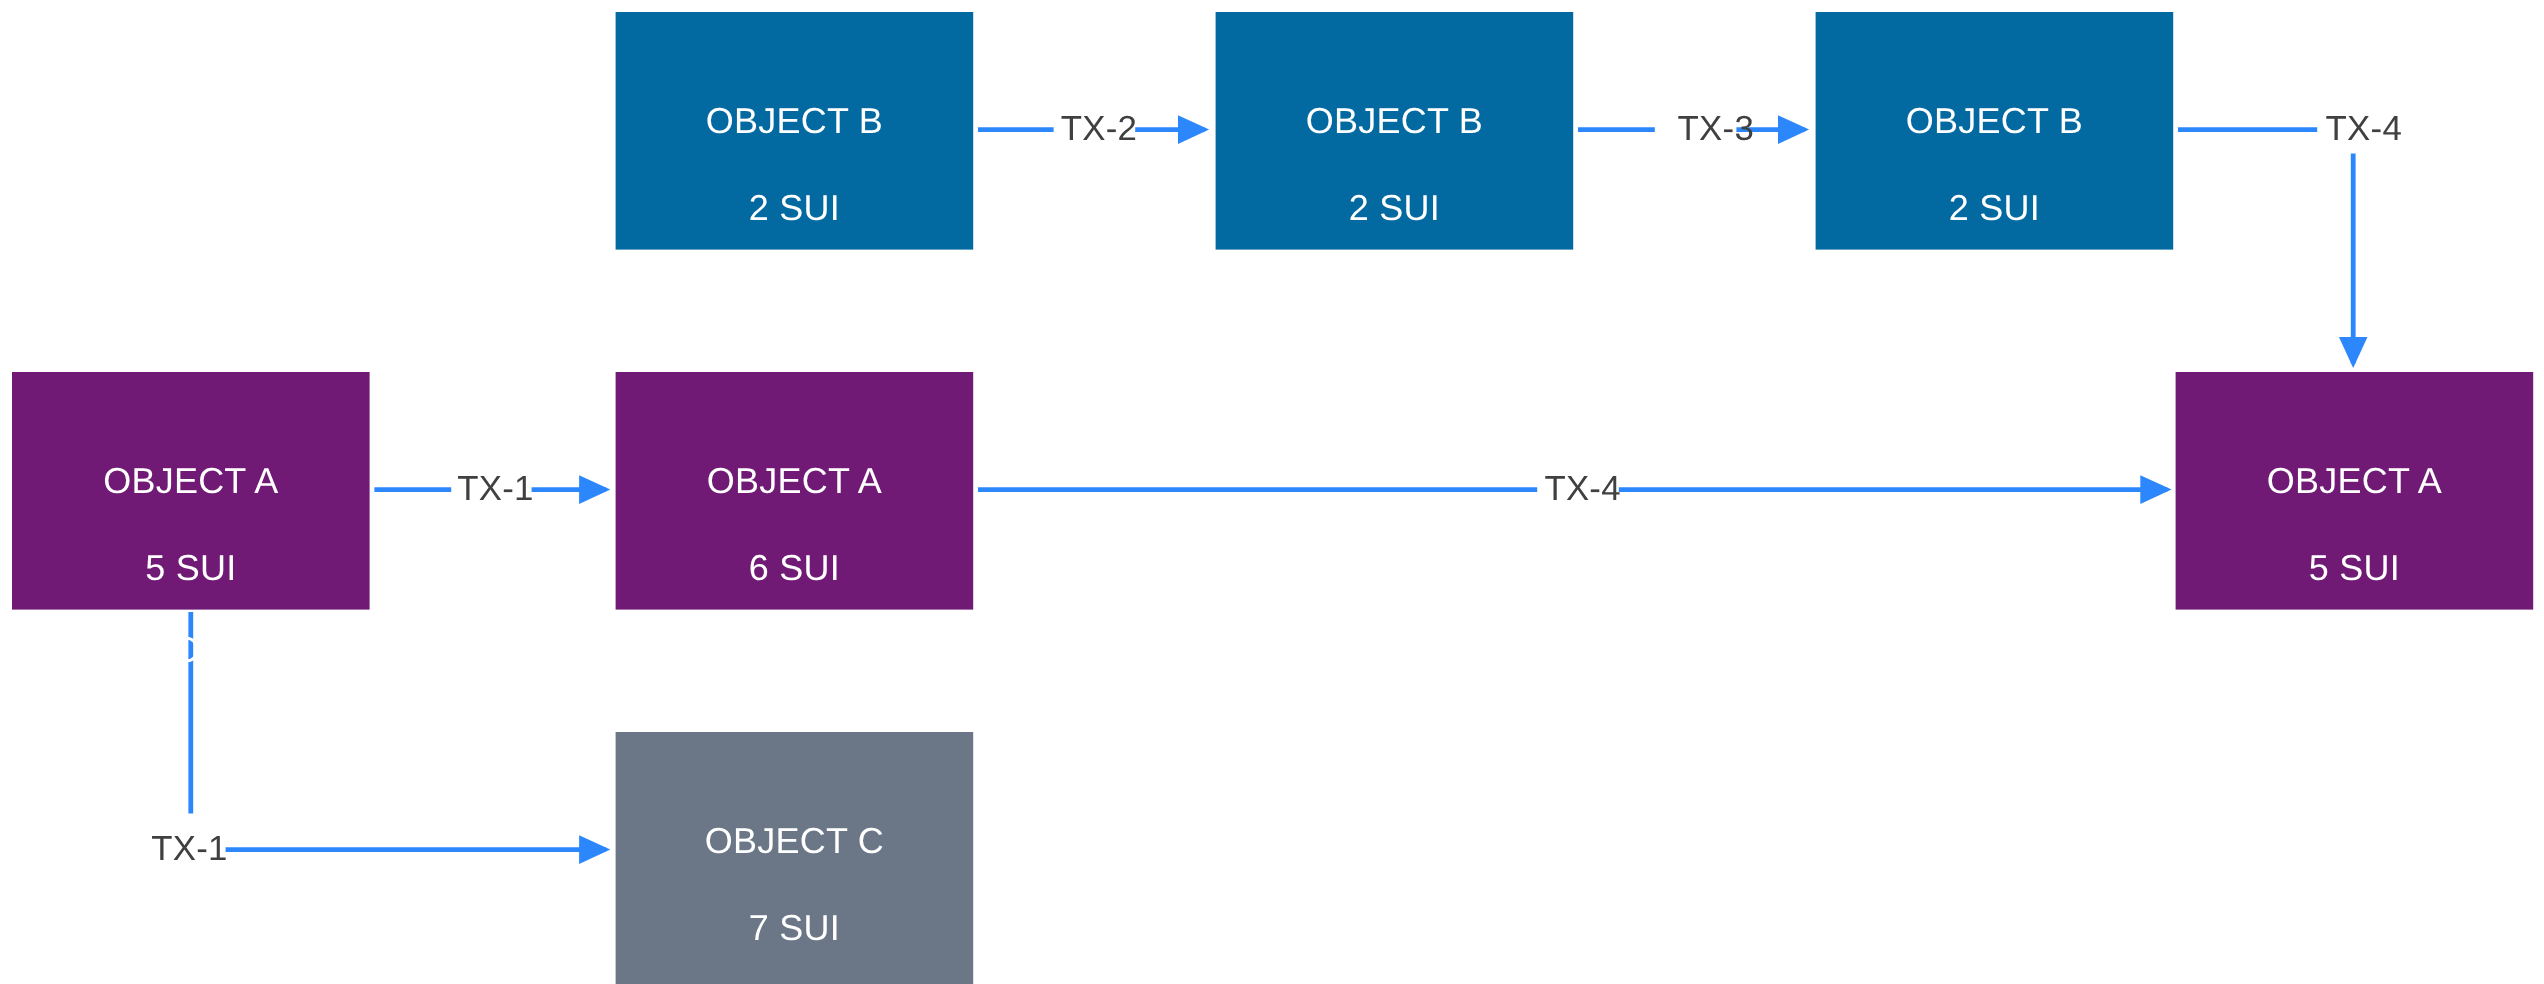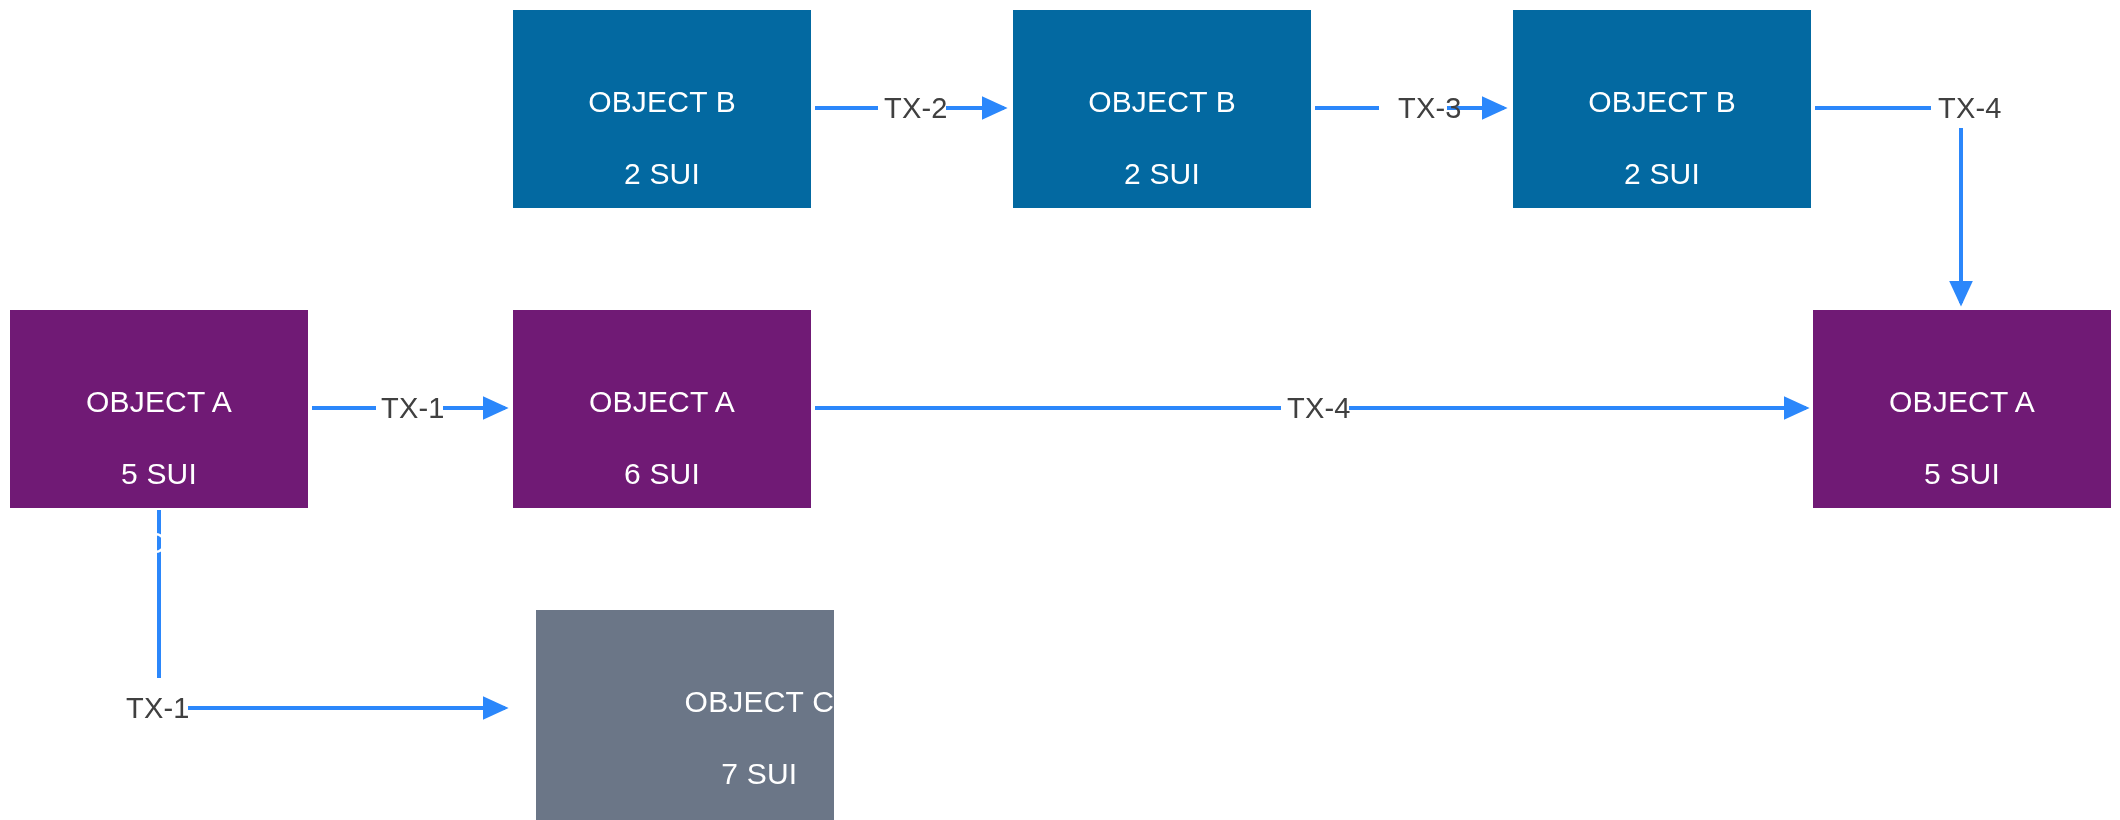--- a/index.html
+++ b/index.html
@@ -130,21 +130,21 @@
   </div>
 
   <div class="obj-box black" style="left:1813px; top:310px; width:298px; height:198px;">
     <div class="head">
       <span>OBJECT A</span><br>
       <span>5 SUI</span>
     </div>
     <div class="owner">JOHN</div>
   </div>
 
-  <div class="obj-box gray" style="left:536px; top:610px; width:298px; height:210px;align-items:flex-end;">
+  <div class="obj-box gray" style="left:513px; top:610px; width:298px; height:210px;">
     <div class="head">
       <span>OBJECT C</span><br>
       <span>7 SUI</span>
     </div>
 
   </div>
 
   <div class="edge-label" style="left:884px; top:94px;">TX-2</div>
   <div class="edge-label" style="left:1398px; top:94px;">TX-3</div>
   <div class="edge-label" style="left:1938px; top:94px;">TX-4</div>

